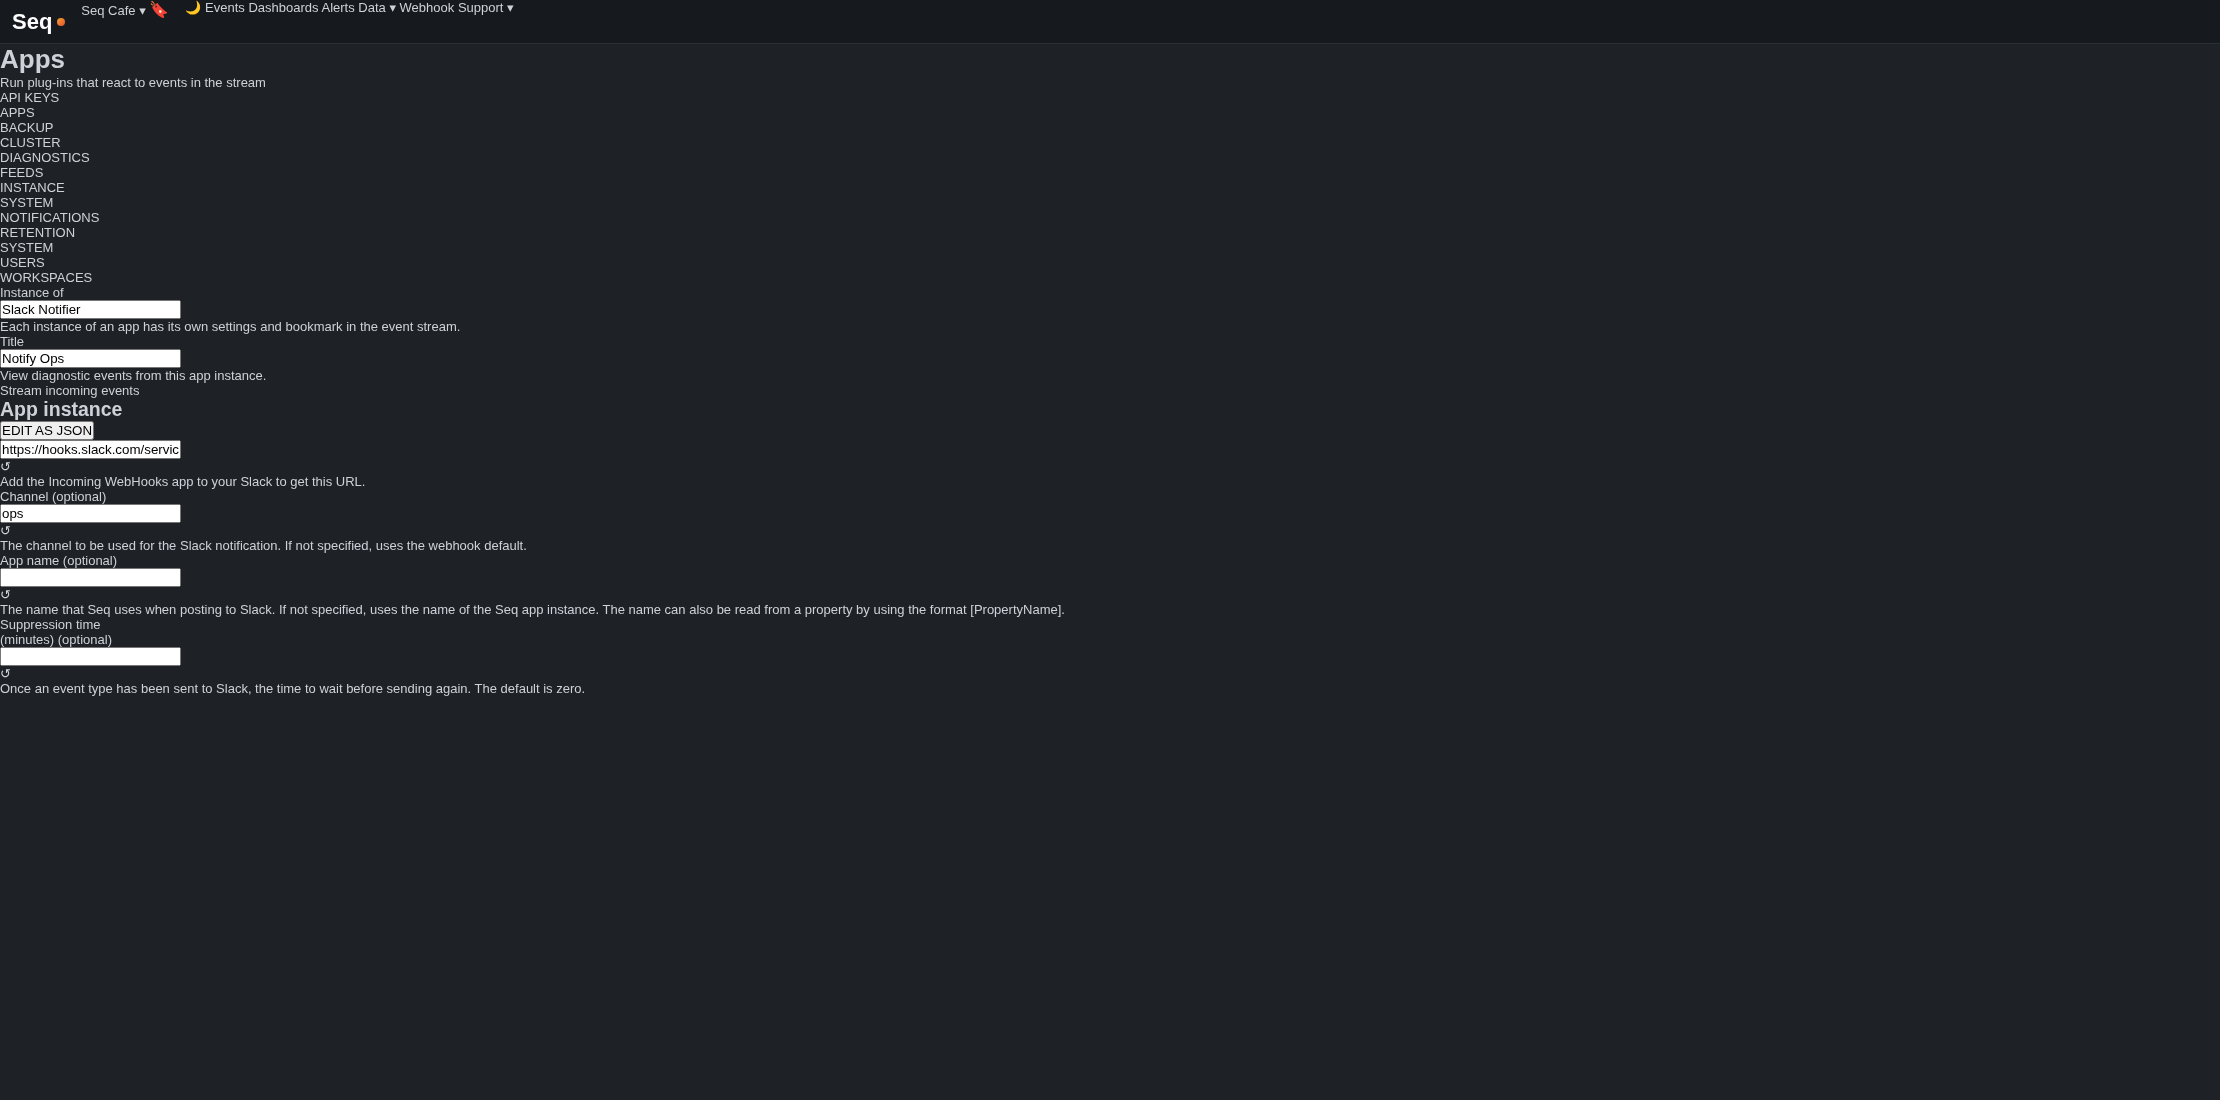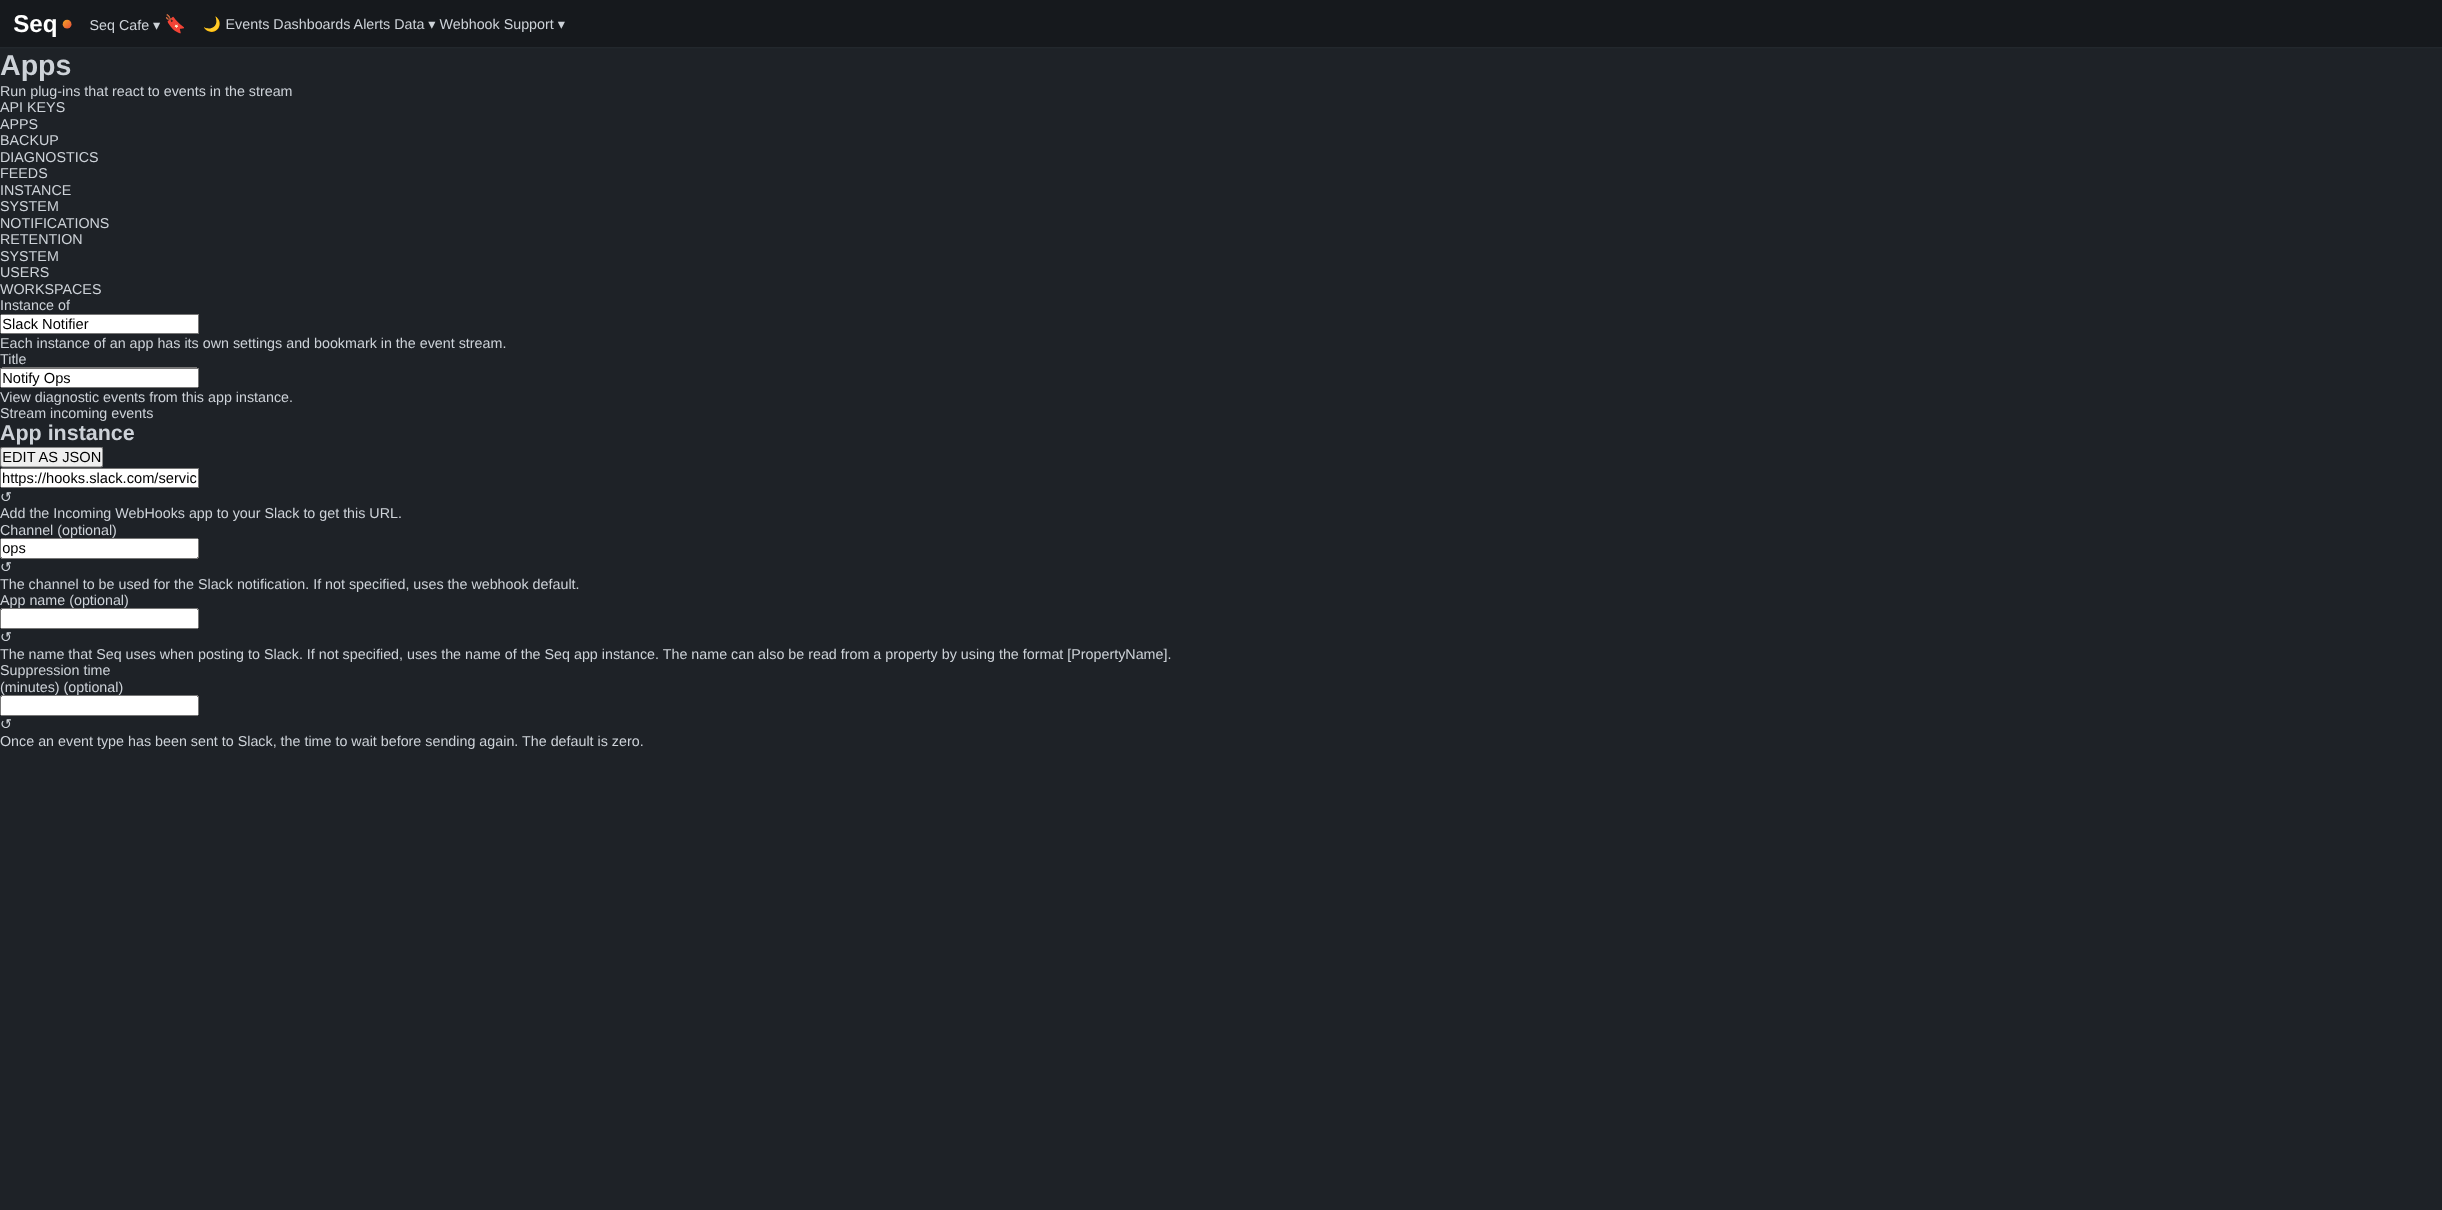--- a/index.html
+++ b/index.html
@@ -3,21 +3,20 @@
   <meta charset="utf-8">
   <style>
     * { box-sizing: border-box; margin: 0; padding: 0; }
     body { background: #1e2227; color: #cdd2d8; font-family: -apple-system, BlinkMacSystemFont, 'Segoe UI', sans-serif; font-size: 13px; height: 1100px; overflow: hidden; }
 
     
     .top-nav {
       background: #16191d;
       height: 44px;
       display: flex;
-      align-items: center;
       padding: 0 12px;
       border-bottom: 1px solid #2a2f36;
       gap: 16px;
     }
     .logo {
       display: flex;
       align-items: center;
       gap: 4px;
       font-size: 22px;
       font-weight: 700;
@@ -61,20 +60,21 @@
   <h1 class="page-title">Apps</h1>
   <span class="page-subtitle">Run plug-ins that react to events in the stream</span>
 </div>
 
 <div class="layout">
 
   <aside class="sidebar">
     <div class="sidebar-item">API KEYS</div>
     <div class="sidebar-item active">APPS</div>
     <div class="sidebar-item">BACKUP</div>
+    <div class="sidebar-item">CLUSTER</div>
     <div class="sidebar-item">DIAGNOSTICS</div>
     <div class="sidebar-item">FEEDS</div>
     <div class="sidebar-item">INSTANCE</div>
     <div class="sidebar-item">SYSTEM</div>
     <div class="sidebar-item">NOTIFICATIONS</div>
     <div class="sidebar-item">RETENTION</div>
     <div class="sidebar-item">SYSTEM</div>
     <div class="sidebar-item">USERS</div>
     <div class="sidebar-item">WORKSPACES</div>
   </aside>

